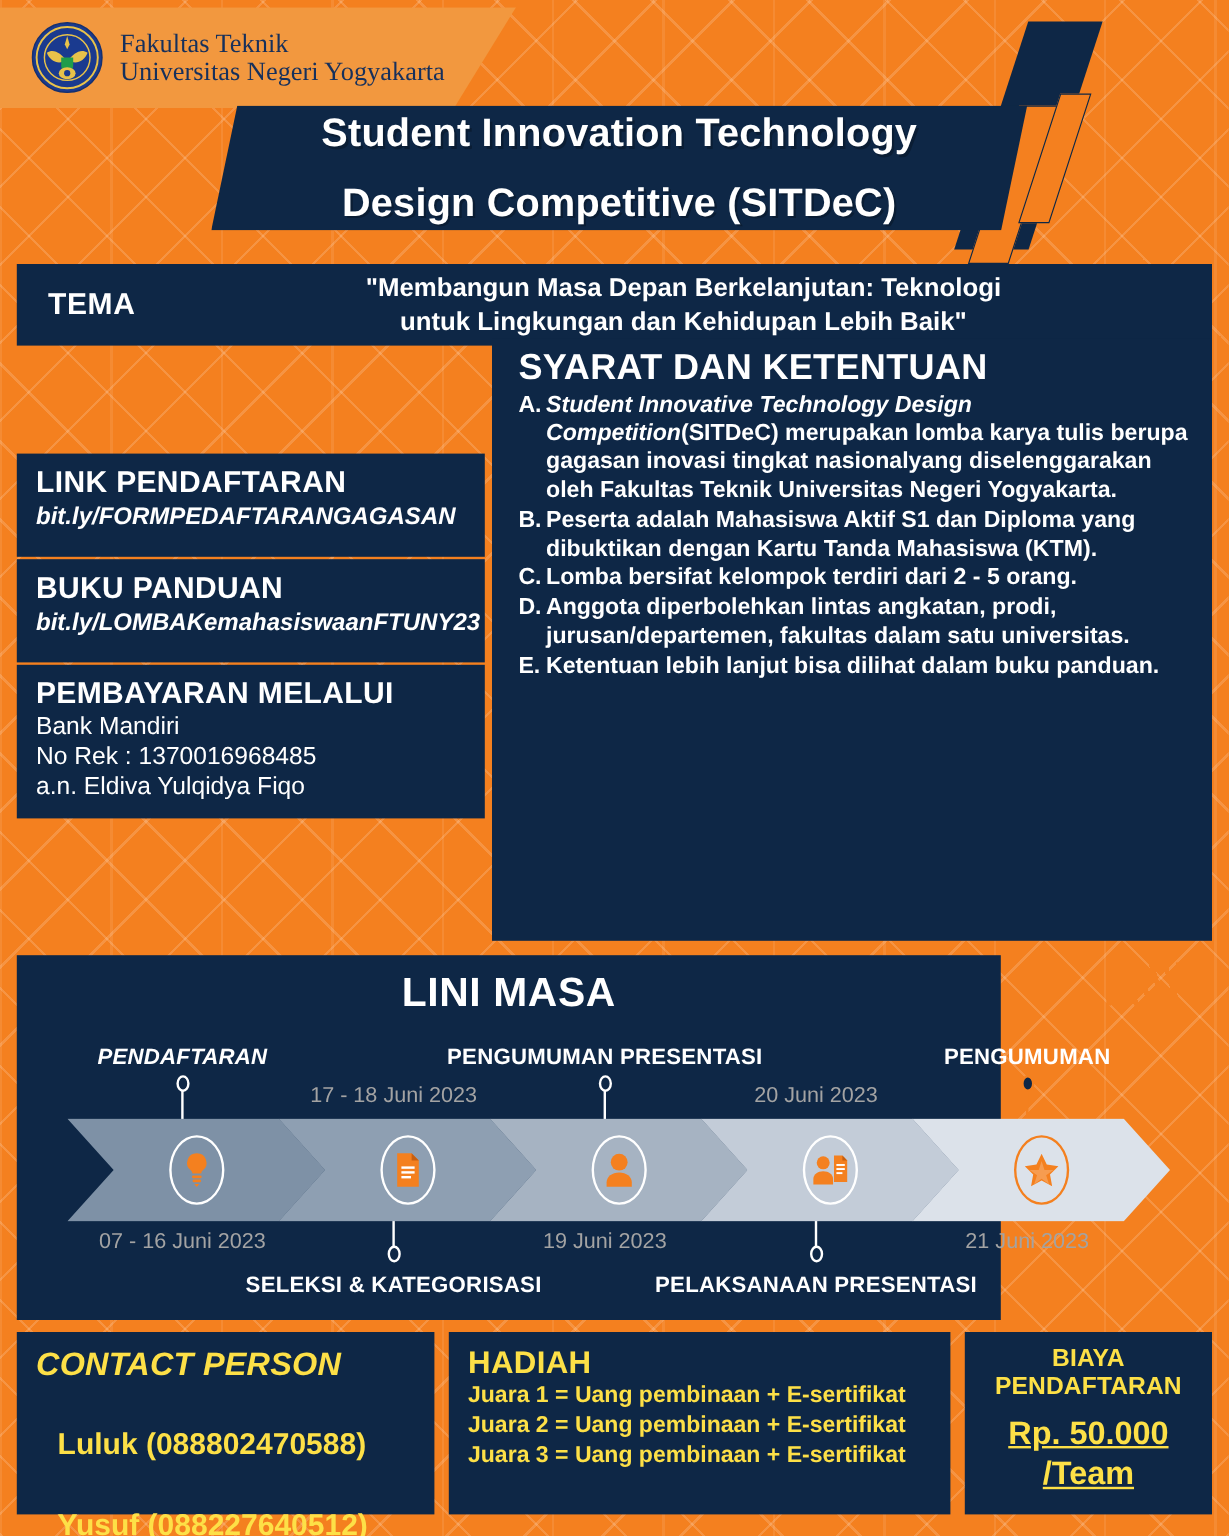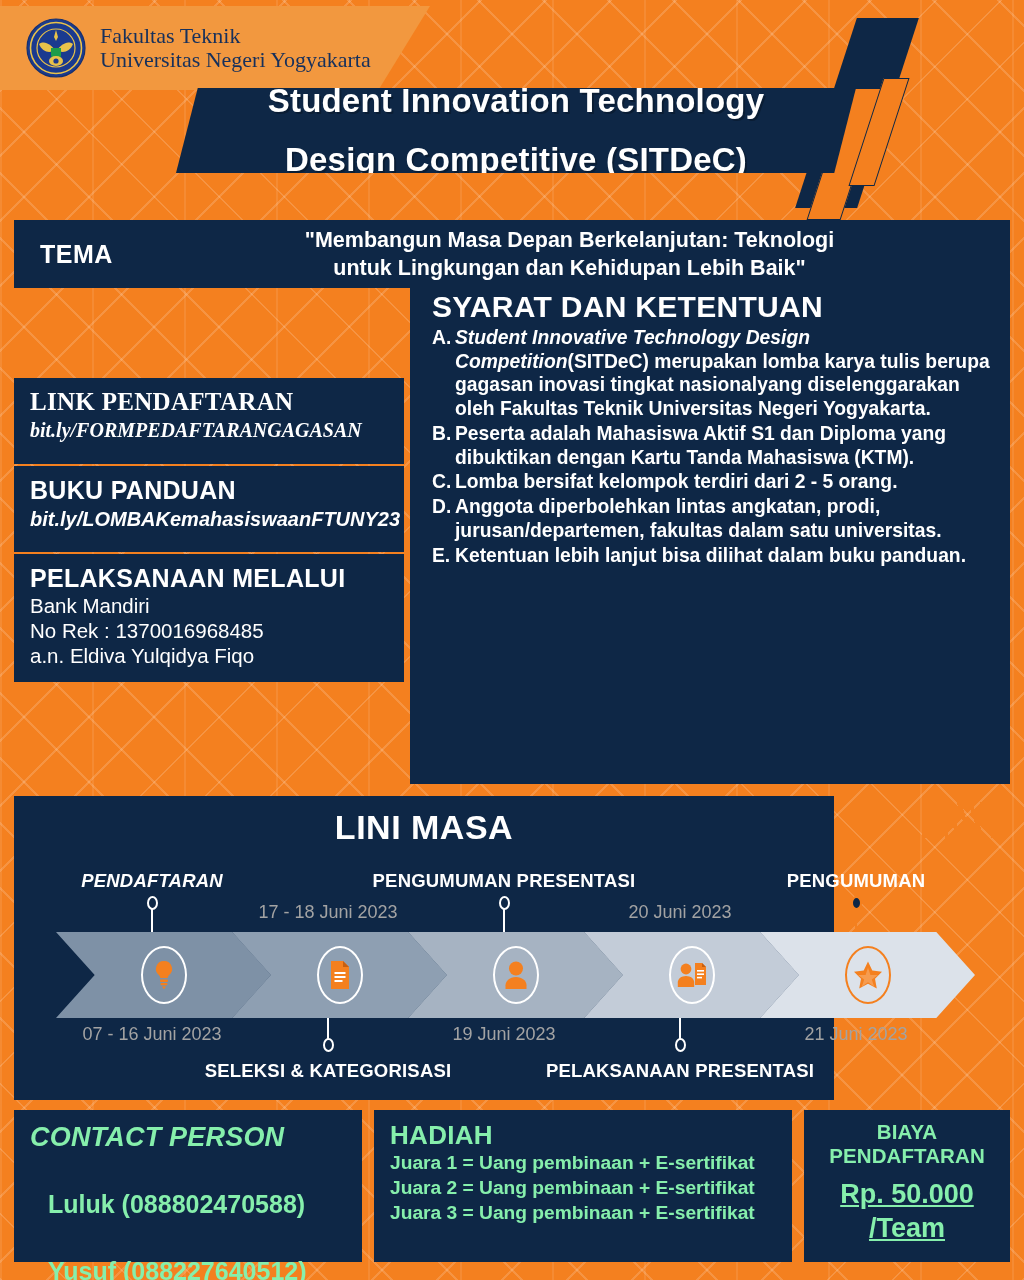--- a/index.html
+++ b/index.html
@@ -63,21 +63,21 @@
   .slant-orange-b {
     left: 866px; top: 78px; width: 26px; height: 108px;
     background: #f4801f; border: 1.5px solid #0e2746;
     transform: skewX(-18deg);
   }
 
   
   .title-banner {
     position: absolute;
     left: 176px; top: 88px;
-    width: 680px; height: 85px;
+    width: 680px; height: 104px;
     background: #0e2746;
     clip-path: polygon(3.2% 0, 100% 0, 96.8% 100%, 0 100%);
     display: flex; flex-direction: column;
     align-items: center; justify-content: center;
     z-index: 4;
     gap: 16px;
   }
   .title-banner .t {
     color: #ffffff;
     font-weight: bold;
@@ -118,21 +118,21 @@
 
   
   .left-box {
     position: absolute; left: 14px;
     width: 390px;
     background: #0e2746;
     color: #fff;
     padding: 10px 16px 12px;
     z-index: 3;
   }
-  #box-link { top: 378px; height: 86px; font-family: Liberation Serif, serif; }
+  #box-link { top: 378px; height: 86px; }
   #box-panduan { top: 466px; height: 86px; }
   #box-bayar { top: 554px; height: 128px; }
 
   .lb-title { font-size: 25px; font-weight: bold; letter-spacing: .3px; }
   .lb-url { font-size: 20px; font-style: italic; font-weight: bold; margin-top: 3px; }
   .lb-line { font-size: 20.5px; font-weight: normal; line-height: 1.22; }
 
   
   .syarat {
     position: absolute;
@@ -193,21 +193,21 @@
   .tl-label {
     position: absolute; color: #fff; font-weight: bold; font-size: 18.5px;
     white-space: nowrap; letter-spacing: .2px;
   }
   .tl-date {
     position: absolute; color: #a3a3a3; font-weight: normal; font-size: 18px;
     white-space: nowrap;
   }
 
   
-  .bot { position: absolute; background: #0e2746; color: #86efac; z-index: 3; }
+  .bot { position: absolute; background: #0e2746; color: #fde047; z-index: 3; }
   #bot-contact { left: 14px; top: 1110px; width: 348px; height: 152px; padding: 12px 16px; }
   #bot-hadiah  { left: 374px; top: 1110px; width: 418px; height: 152px; padding: 10px 16px; }
   #bot-biaya   { left: 804px; top: 1110px; width: 206px; height: 152px; padding: 10px 10px; }
 
   .cp-title { font-size: 27px; font-weight: bold; font-style: italic; letter-spacing: .2px; }
   .cp-line  { font-size: 25px; font-weight: bold; line-height: 1.24; padding-left: 18px; margin-top: 36px; }
 
   .hd-title { font-size: 26px; font-weight: bold; letter-spacing: .3px; }
   .hd-line  { font-size: 19.2px; font-weight: bold; line-height: 1.3; }
 
@@ -267,21 +267,21 @@
   </div>
   <div class="hatch" style="left:318px; top:382px; width:74px; height:26px;"></div>
 
   <div class="left-box" id="box-panduan">
     <div class="lb-title">BUKU PANDUAN</div>
     <div class="lb-url">bit.ly/LOMBAKemahasiswaanFTUNY23</div>
   </div>
   <div class="hatch" style="left:318px; top:470px; width:74px; height:26px;"></div>
 
   <div class="left-box" id="box-bayar">
-    <div class="lb-title">PELAKSANAAN MELALUI</div>
+    <div class="lb-title">PEMBAYARAN MELALUI</div>
     <div class="lb-line">Bank Mandiri</div>
     <div class="lb-line">No Rek : 1370016968485</div>
     <div class="lb-line">a.n. Eldiva Yulqidya Fiqo</div>
   </div>
   <div class="hatch" style="left:322px; top:640px; width:70px; height:26px; background-image:repeating-linear-gradient(108deg,#f4801f 0 4px,transparent 4px 11px);"></div>
 
   <div class="syarat">
     <h2>SYARAT DAN KETENTUAN</h2>
     <ol id="syarat-list">
         <li>

